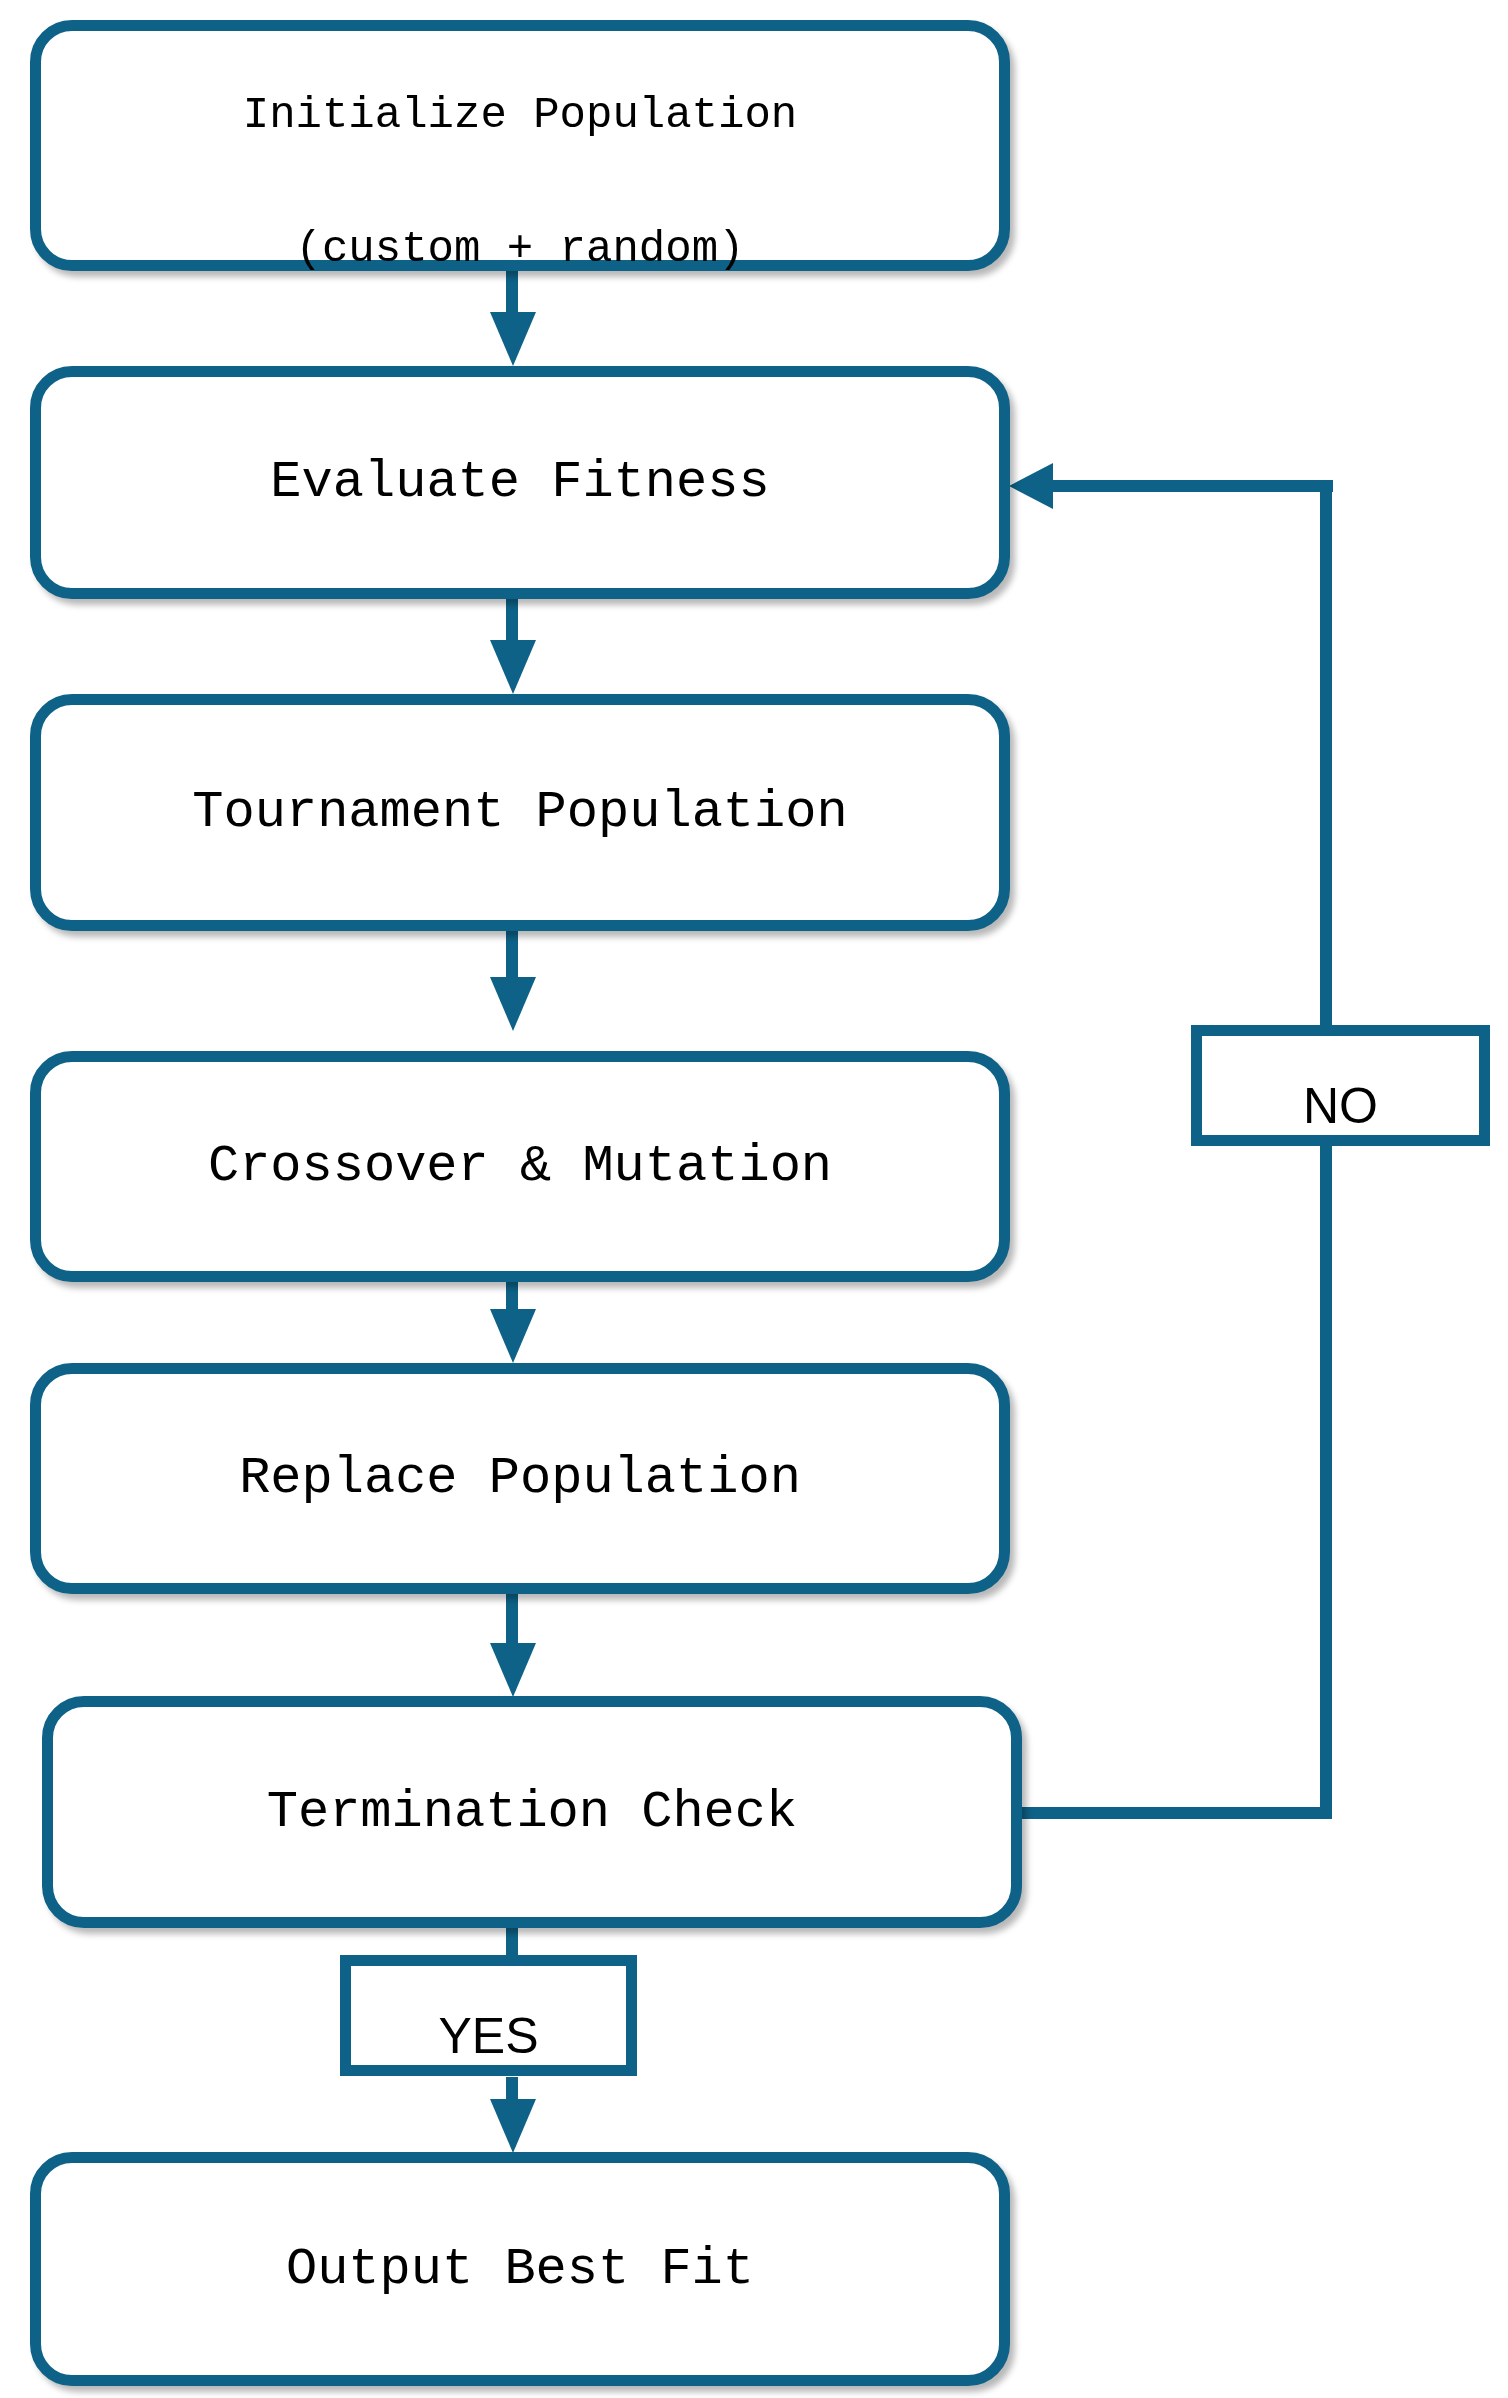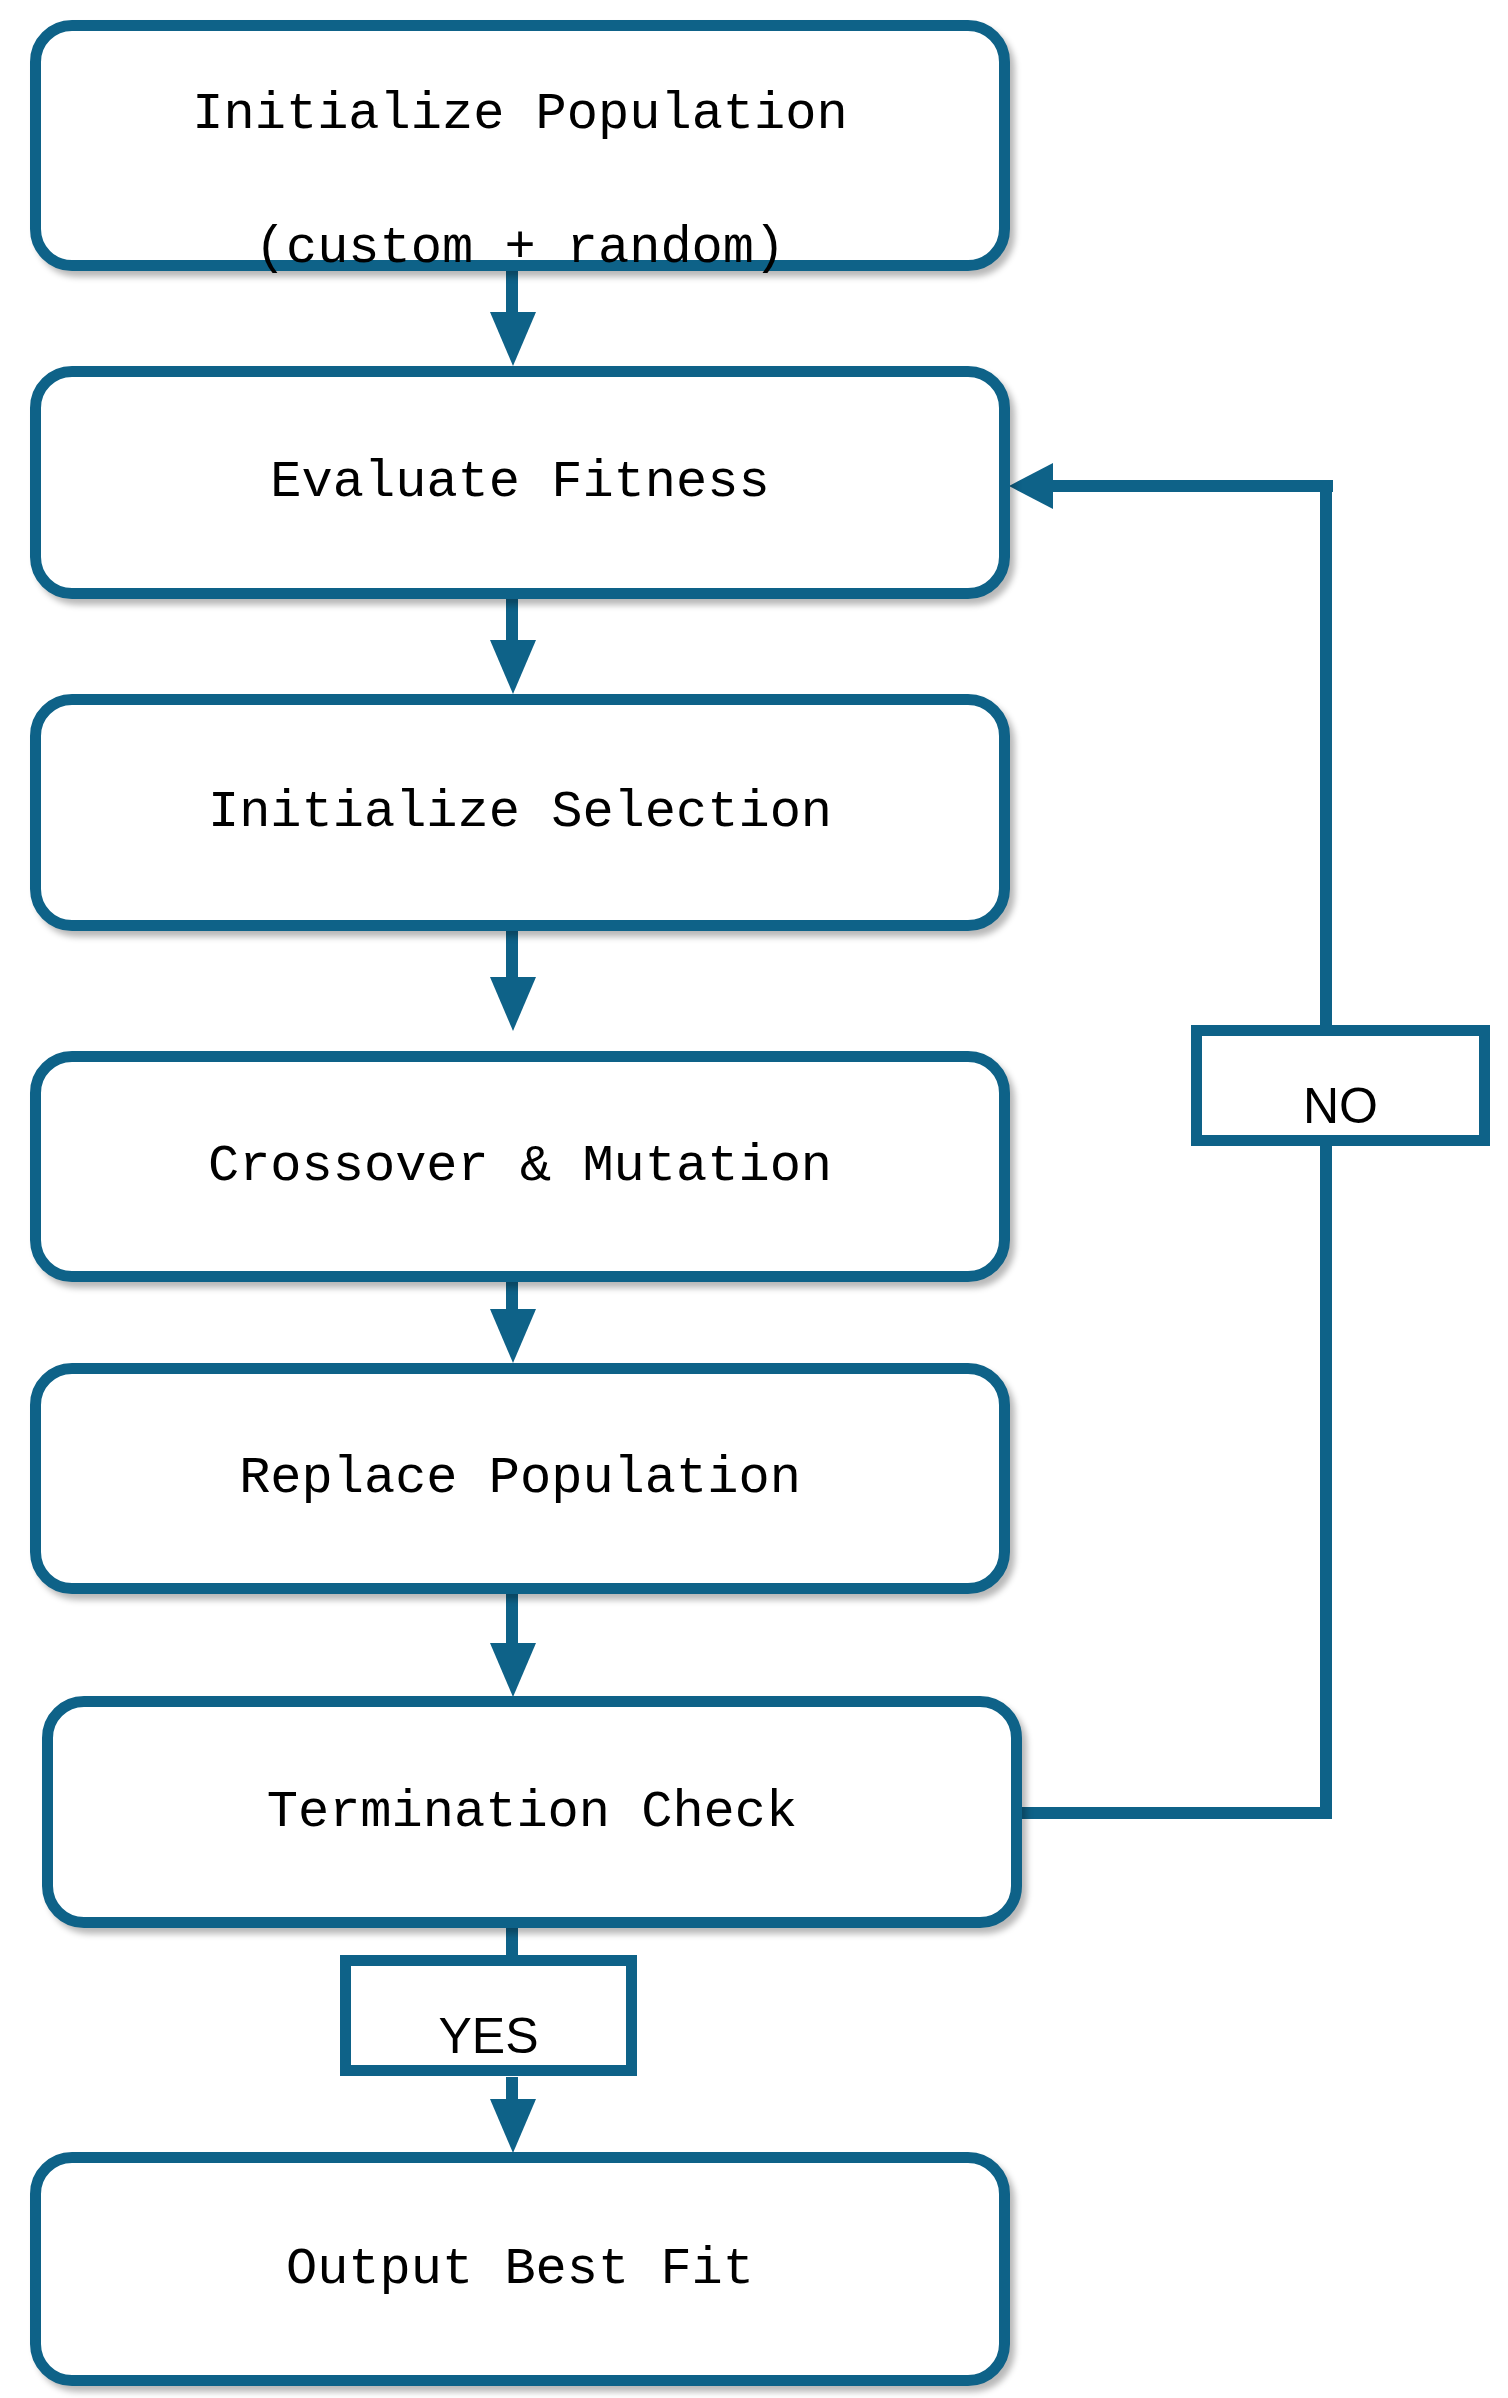--- a/index.html
+++ b/index.html
@@ -38,21 +38,21 @@
     text-align:center;
   }
   .node .two-line{
     position:absolute;
     left:0;right:0;top:0;bottom:0;
   }
   .node .two-line span{
     position:absolute;
     left:0;right:0;
     text-align:center;
-    font-size:52px;
+    font-size:44px;
     line-height:80px;
     color:var(--ink);
     white-space:nowrap;
   }
   .node .two-line .l1{top:44px;}
   .node .two-line .l2{top:178px;}
 
   
   .tagbox{
     position:absolute;
@@ -105,21 +105,21 @@
   <div class="node" style="top:366px;height:233px;">
     <div class="label">Evaluate Fitness</div>
   </div>
 
   <div>
     <div class="vline" style="left:506px;top:599px;height:43px;"></div>
     <div class="head-down" style="left:490px;top:640px;"></div>
   </div>
 
   <div class="node" style="top:694px;height:237px;">
-    <div class="label">Initialize Selection</div>
+    <div class="label">Tournament Population</div>
   </div>
 
   <div>
     <div class="vline" style="left:506px;top:930px;height:49px;"></div>
     <div class="head-down" style="left:490px;top:977px;"></div>
   </div>
 
   <div class="node" style="top:1031px;height:231px;margin-top:20px;">
     <div class="label">Crossover &amp; Mutation</div>
   </div>

